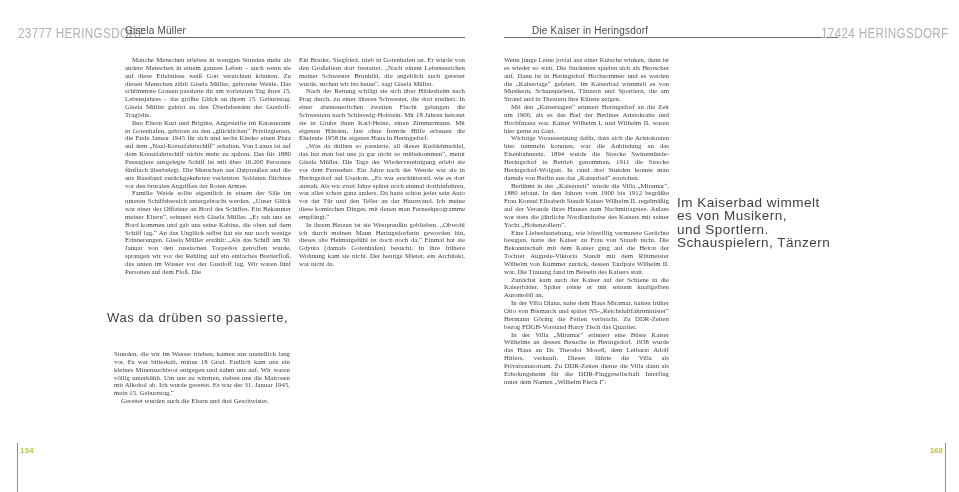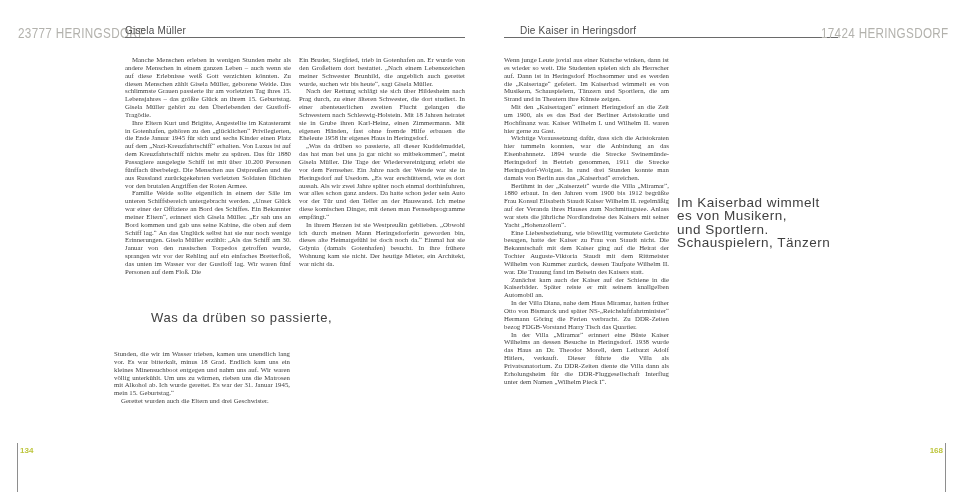--- a/index.html
+++ b/index.html
@@ -43,42 +43,42 @@
   <div class="abs corner left">23777 HERINGSDORF</div>
   <div class="abs sec-title" style="left:125px;top:25px;">Gisela Müller</div>
   <div class="abs rule" style="left:125px;width:340px;"></div>
 
   <div class="abs body-col" style="left:125px;top:56px;width:166px;">
     <p>Manche Menschen erleben in wenigen Stunden mehr als andere Menschen in einem ganzen Leben – auch wenn sie auf diese Erlebnisse weiß Gott verzichten könnten. Zu diesen Menschen zählt Gisela Müller, geborene Weide. Das schlimmste Grauen passierte ihr am vorletzten Tag ihres 15. Lebensjahres – das größte Glück an ihrem 15. Geburtstag. Gisela Müller gehört zu den Überlebenden der Gustloff-Tragödie.</p>
     <p>Ihre Eltern Kurt und Brigitte, Angestellte im Katasteramt in Gotenhafen, gehören zu den „glücklichen“ Privilegierten, die Ende Januar 1945 für sich und sechs Kinder einen Platz auf dem „Nazi-Kreuzfahrtschiff“ erhalten. Von Luxus ist auf dem Kreuzfahrtschiff nichts mehr zu spüren. Das für 1880 Passagiere ausgelegte Schiff ist mit über 10.200 Personen fünffach überbelegt. Die Menschen aus Ostpreußen und die aus Russland zurückgekehrten verletzten Soldaten flüchten vor den brutalen Angriffen der Roten Armee.</p>
     <p>Familie Weide sollte eigentlich in einem der Säle im unteren Schiffsbereich untergebracht werden. „Unser Glück war einer der Offiziere an Bord des Schiffes. Ein Bekannter meiner Eltern“, erinnert sich Gisela Müller. „Er sah uns an Bord kommen und gab uns seine Kabine, die oben auf dem Schiff lag.“ An das Unglück selbst hat sie nur noch wenige Erinnerungen. Gisela Müller erzählt: „Als das Schiff am 30. Januar von den russischen Torpedos getroffen wurde, sprangen wir vor der Rehling auf ein einfaches Bretterfloß, das unten im Wasser vor der Gustloff lag. Wir waren fünf Personen auf dem Floß. Die</p>
   </div>
 
-  <div class="abs quote ql" style="left:107px;top:312px;margin-left:44px;">
+  <div class="abs quote ql" style="left:107px;top:312px;">
     <div>Was da drüben so passierte,</div>
   </div>
 
   <div class="abs body-col" style="left:114px;top:350px;width:176px;">
     <p style="text-indent:0;">Stunden, die wir im Wasser trieben, kamen uns unendlich lang vor. Es war bitterkalt, minus 18 Grad. Endlich kam uns ein kleines Minensuchboot entgegen und nahm uns auf. Wir waren völlig unterkühlt. Um uns zu wärmen, rieben uns die Matrosen mit Alkohol ab. Ich wurde gerettet. Es war der 31. Januar 1945, mein 15. Geburtstag.“</p>
     <p>Gerettet wurden auch die Eltern und drei Geschwister.</p>
   </div>
 
   <div class="abs body-col" style="left:299px;top:56px;width:166px;">
     <p style="text-indent:0;">Ein Bruder, Siegfried, trieb in Gotenhafen an. Er wurde von den Großeltern dort bestattet. „Nach einem Lebenszeichen meiner Schwester Brunhild, die angeblich auch gerettet wurde, suchen wir bis heute“, sagt Gisela Müller.</p>
     <p>Nach der Rettung schlägt sie sich über Hildesheim nach Prag durch, zu einer älteren Schwester, die dort studiert. In einer abenteuerlichen zweiten Flucht gelangen die Schwestern nach Schleswig-Holstein. Mit 18 Jahren heiratet sie in Grube ihren Karl-Heinz, einen Zimmermann. Mit eigenen Händen, fast ohne fremde Hilfe erbauen die Eheleute 1958 ihr eigenes Haus in Heringsdorf.</p>
     <p>„Was da drüben so passierte, all dieser Kuddelmuddel, das hat man bei uns ja gar nicht so mitbekommen“, meint Gisela Müller. Die Tage der Wiedervereinigung erlebt sie vor dem Fernseher. Ein Jahre nach der Wende war sie in Heringsdorf auf Usedom. „Es war erschütternd, wie es dort aussah. Als wir zwei Jahre später noch einmal dorthinfuhren, war alles schon ganz anders. Da hatte schon jeder sein Auto vor der Tür und den Teller an der Hauswand. Ich meine diese komischen Dinger, mit denen man Fernsehprogramme empfängt.“</p>
     <p>In ihrem Herzen ist sie Westpreußin geblieben. „Obwohl ich durch meinen Mann Heringsdorferin geworden bin, dieses alte Heimatgefühl ist doch noch da.“ Einmal hat sie Gdynia (damals Gotenhafen) besucht. In ihre frühere Wohnung kam sie nicht. Der heutige Mieter, ein Architekt, war nicht da.</p>
   </div>
 
   <div class="abs vline" style="left:17px;"></div>
   <div class="abs pagenum" style="left:20px;top:446px;">134</div>
 </div>
 
 <div>
-  <div class="abs sec-title" style="left:520px;top:25px;">Die Kaiser in Heringsdorf</div>
+  <div class="abs sec-title" style="left:532px;top:25px;">Die Kaiser in Heringsdorf</div>
   <div class="abs rule" style="left:504px;width:334px;"></div>
   <div class="abs corner right">17424 HERINGSDORF</div>
 
   <div class="abs body-col" style="left:504px;top:56px;width:165px;">
     <p style="text-indent:0;">Wenn junge Leute jovial aus einer Kutsche winken, dann ist es wieder so weit. Die Studenten spielen sich als Herrscher auf. Dann ist in Heringsdorf Hochsommer und es werden die „Kaisertage“ gefeiert. Im Kaiserbad wimmelt es von Musikern, Schauspielern, Tänzern und Sportlern, die am Strand und in Theatern ihre Künste zeigen.</p>
     <p>Mit den „Kaisertagen“ erinnert Heringsdorf an die Zeit um 1900, als es das Bad der Berliner Aristokratie und Hochfinanz war. Kaiser Wilhelm I. und Wilhelm II. waren hier gerne zu Gast.</p>
     <p>Wichtige Voraussetzung dafür, dass sich die Aristokraten hier tummeln konnten, war die Anbindung an das Eisenbahnnetz. 1894 wurde die Strecke Swinemünde-Heringsdorf in Betrieb genommen, 1911 die Strecke Heringsdorf-Wolgast. In rund drei Stunden konnte man damals von Berlin aus das „Kaiserbad“ erreichen.</p>
     <p>Berühmt in der „Kaiserzeit“ wurde die Villa „Miramar“, 1880 erbaut. In den Jahren vom 1900 bis 1912 begrüßte Frau Konsul Elisabeth Staudt Kaiser Wilhelm II. regelmäßig auf der Veranda ihres Hauses zum Nachmittagstee. Anlass war stets die jährliche Nordlandreise des Kaisers mit seiner Yacht „Hohenzollern“.</p>
     <p>Eine Liebesbeziehung, wie böswillig vermutete Gerüchte besagen, hatte der Kaiser zu Frau von Staudt nicht. Die Bekanntschaft mit dem Kaiser ging auf die Heirat der Tochter Auguste-Viktoria Staudt mit dem Rittmeister Wilhelm von Kummer zurück, dessen Taufpate Wilhelm II. war. Die Trauung fand im Beisein des Kaisers statt.</p>
     <p>Zunächst kam auch der Kaiser auf der Schiene in die Kaiserbäder. Später reiste er mit seinem knallgelben Automobil an.</p>

